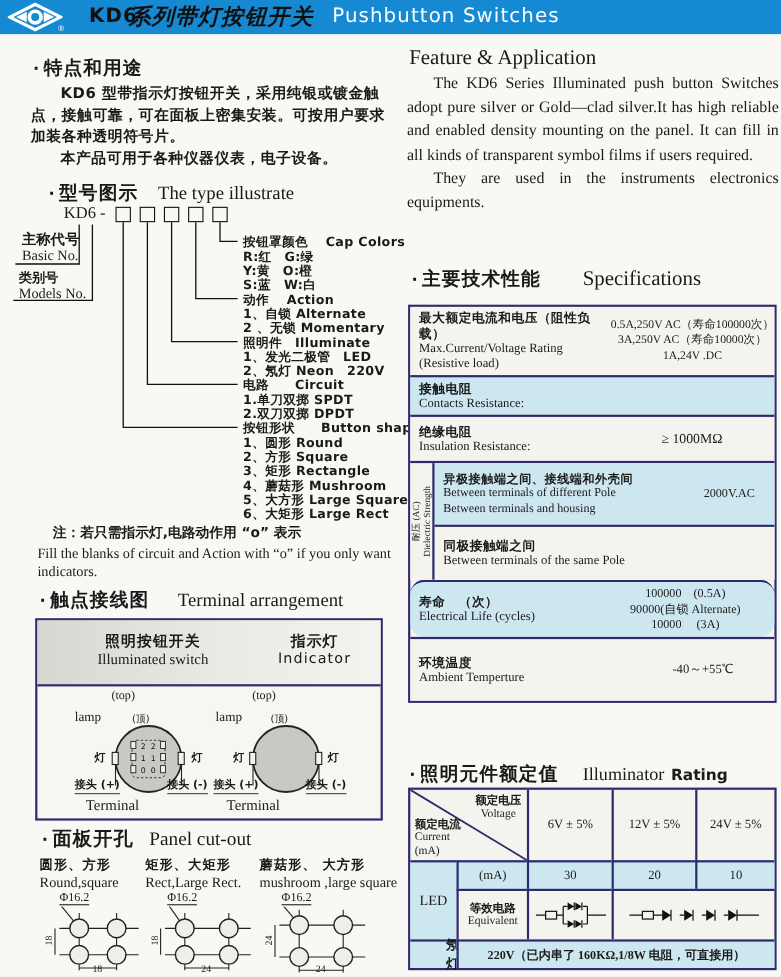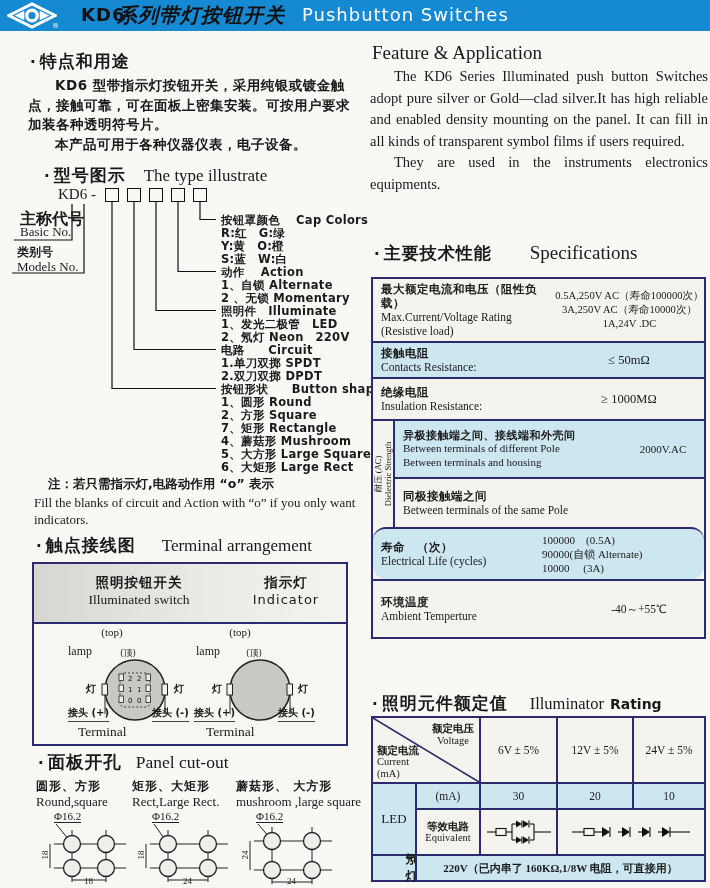--- a/index.html
+++ b/index.html
@@ -111,42 +111,42 @@
       <path d="M112,19 V205.5 H216" fill="none" stroke="#111" stroke-width="1.2"></path>
       <path d="M72,21 V57 H14" fill="none" stroke="#111" stroke-width="1.2"></path>
       <path d="M84,21 V90 H12" fill="none" stroke="#111" stroke-width="1.2"></path>
     </svg>
     <div class="abs serif" style="left:58px;top:3px;font-size:15px;">KD6 -</div>
     <div class="mbox" style="left:105px;"></div>
     <div class="mbox" style="left:127px;"></div>
     <div class="mbox" style="left:149px;"></div>
     <div class="mbox" style="left:171px;"></div>
     <div class="mbox" style="left:193px;"></div>
-    <div class="abs bold" style="left:20px;top:26px;font-size:16px;">主称代号</div>
+    <div class="abs bold" style="left:20px;top:26px;font-size:13px;">主称代号</div>
     <div class="abs serif" style="left:20px;top:41px;font-size:13px;">Basic No.</div>
     <div class="abs bold" style="left:17px;top:61px;font-size:12px;">类别号</div>
     <div class="abs serif" style="left:17px;top:76px;font-size:13px;">Models No.</div>
     <div class="abs" style="left:221px;top:30px;">
       <div class="tline">按钮罩颜色　 Cap Colors</div>
       <div class="tline">R:红　G:绿</div>
       <div class="tline">Y:黄　O:橙</div>
       <div class="tline">S:蓝　W:白</div>
       <div class="tline">动作　 Action</div>
       <div class="tline">1、自锁  Alternate</div>
       <div class="tline">2 、无锁  Momentary</div>
       <div class="tline">照明件　Illuminate</div>
       <div class="tline">1、发光二极管　LED</div>
       <div class="tline">2、氖灯 Neon　220V</div>
       <div class="tline">电路　　Circuit</div>
       <div class="tline">1.单刀双掷 SPDT</div>
       <div class="tline">2.双刀双掷 DPDT</div>
       <div class="tline">按钮形状　　Button shapes</div>
       <div class="tline">1、圆形 Round</div>
       <div class="tline">2、方形 Square</div>
-      <div class="tline">7、矩形 Rectangle</div>
+      <div class="tline">3、矩形 Rectangle</div>
       <div class="tline">4、蘑菇形 Mushroom</div>
       <div class="tline">5、大方形 Large Square</div>
       <div class="tline">6、大矩形 Large Rect</div>
     </div>
     <div class="abs bold" style="left:48px;top:293px;font-size:12.5px;">注：若只需指示灯,电路动作用 “o” 表示</div>
     <div class="abs serif" style="left:34px;top:311px;width:330px;font-size:13px;line-height:17px;">Fill the blanks of circuit and Action with “o” if you only want indicators.</div>
   </div>
 
   <div class="sec-h" style="left:374px;top:242px;">
     <span class="bu">·</span><span class="cn">主要技术性能</span><span class="en" style="font-size:19px;margin-left:38px;">Specifications</span>
@@ -162,23 +162,20 @@
       <div class="sval" style="flex:1;font-size:10.6px;">
         <div>0.5A,250V AC（寿命100000次）</div>
         <div>3A,250V AC（寿命10000次）</div>
         <div>1A,24V .DC</div>
       </div>
     </div>
     <div class="srow blue" style="min-height:30px;">
       <div class="slab">
         <div class="c">接触电阻</div>
         <div class="e">Contacts Resistance:</div>
-      </div>
-      <div class="sval" style="flex:0 0 150px;font-size:12.5px;">
-        <div>≤ 50mΩ</div>
       </div>
     </div>
     <div class="srow offw" style="min-height:42px;">
       <div class="slab">
         <div class="c">绝缘电阻</div>
         <div class="e">Insulation Resistance:</div>
       </div>
       <div class="sval" style="flex:0 0 150px;font-size:12.5px;">
         <div>≥ 1000MΩ</div>
       </div>
@@ -207,21 +204,21 @@
             <div class="e">Between terminals of the same  Pole</div>
           </div>
         </div>
       </div>
     </div>
     <div class="srow blue" style="min-height:52px;border-radius:13px;">
       <div class="slab">
         <div class="c">寿命　（次）</div>
         <div class="e">Electrical Life (cycles)</div>
       </div>
-      <div class="sval" style="flex:0 0 162px;align-items:flex-start;">
+      <div class="sval" style="flex:0 0 162px;align-items:center;">
         <div>100000　(0.5A)</div>
         <div>90000(自锁 Alternate)</div>
         <div>10000　 (3A)</div>
       </div>
     </div>
     <div class="srow offw" style="min-height:58px;">
       <div class="slab">
         <div class="c">环境温度</div>
         <div class="e">Ambient Temperture</div>
       </div>

